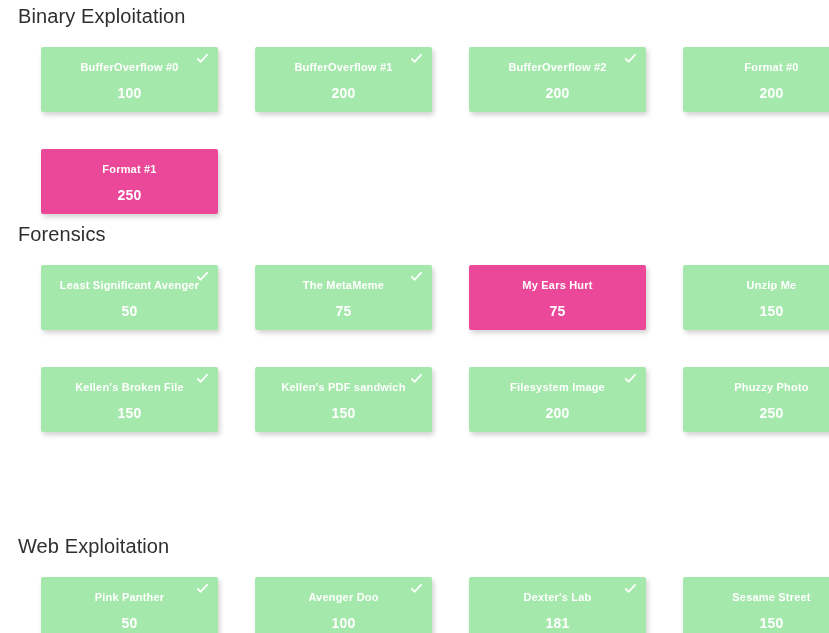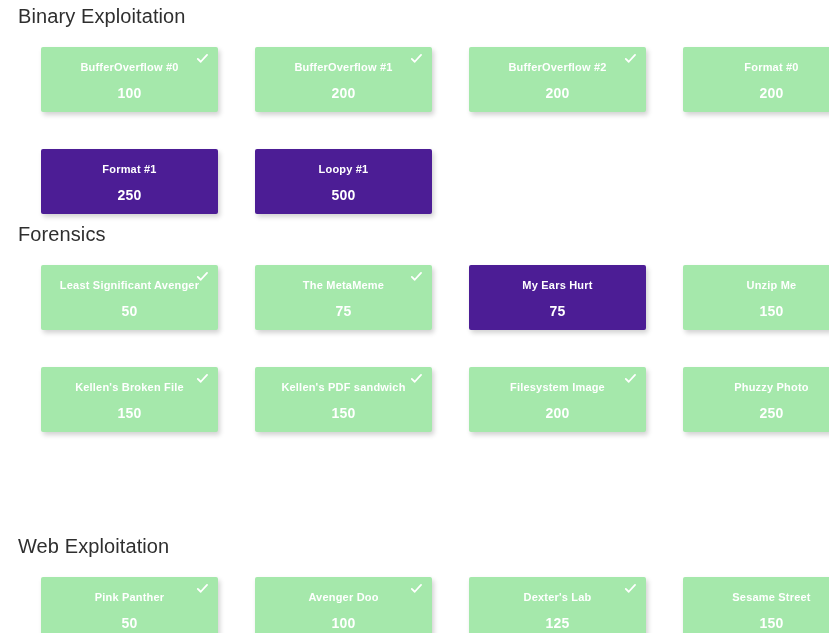--- a/index.html
+++ b/index.html
@@ -58,21 +58,21 @@
     overflow: visible;
     box-shadow: 2px 3px 5px rgba(0,0,0,0.18);
     user-select: none;
   }
 
   .card.solved {
     background: #a5e8ab;
   }
 
   .card.unsolved {
-    background: #4c1d95;
+    background: #ec4899;
   }
 
   .card-title {
     font-size: 11px;
     font-weight: bold;
     line-height: 1;
     text-align: center;
     padding: 0 14px;
     letter-spacing: 0.2px;
     margin-bottom: 13px;
@@ -154,24 +154,20 @@
               <path d="M2.2 8.4 L5.8 12.0 L13.6 3.6" fill="none" stroke="#ffffff" stroke-width="2.2" stroke-linecap="round" stroke-linejoin="round"></path>
             </svg>
           </span>
           <div class="card-title">Format #0</div>
           <div class="card-points">200</div>
         </div>
         <div class="card unsolved">
           <div class="card-title">Format #1</div>
           <div class="card-points">250</div>
         </div>
-        <div class="card unsolved">
-          <div class="card-title">Loopy #1</div>
-          <div class="card-points">500</div>
-        </div>
       </div>
   </section>
 
   <section class="category" id="cat-1">
     <h2 class="category-title">Forensics</h2>
     <div class="card-grid grid-gap-top">
         <div class="card solved">
           <span class="check-icon">
             <svg viewBox="0 0 16 16" width="13" height="13" aria-hidden="true">
               <path d="M2.2 8.4 L5.8 12.0 L13.6 3.6" fill="none" stroke="#ffffff" stroke-width="2.2" stroke-linecap="round" stroke-linejoin="round"></path>
@@ -262,21 +258,21 @@
           <div class="card-title">Avenger Doo</div>
           <div class="card-points">100</div>
         </div>
         <div class="card solved">
           <span class="check-icon">
             <svg viewBox="0 0 16 16" width="13" height="13" aria-hidden="true">
               <path d="M2.2 8.4 L5.8 12.0 L13.6 3.6" fill="none" stroke="#ffffff" stroke-width="2.2" stroke-linecap="round" stroke-linejoin="round"></path>
             </svg>
           </span>
           <div class="card-title">Dexter's Lab</div>
-          <div class="card-points">125</div>
+          <div class="card-points">181</div>
         </div>
         <div class="card solved">
           <span class="check-icon">
             <svg viewBox="0 0 16 16" width="13" height="13" aria-hidden="true">
               <path d="M2.2 8.4 L5.8 12.0 L13.6 3.6" fill="none" stroke="#ffffff" stroke-width="2.2" stroke-linecap="round" stroke-linejoin="round"></path>
             </svg>
           </span>
           <div class="card-title">Sesame Street</div>
           <div class="card-points">150</div>
         </div>

